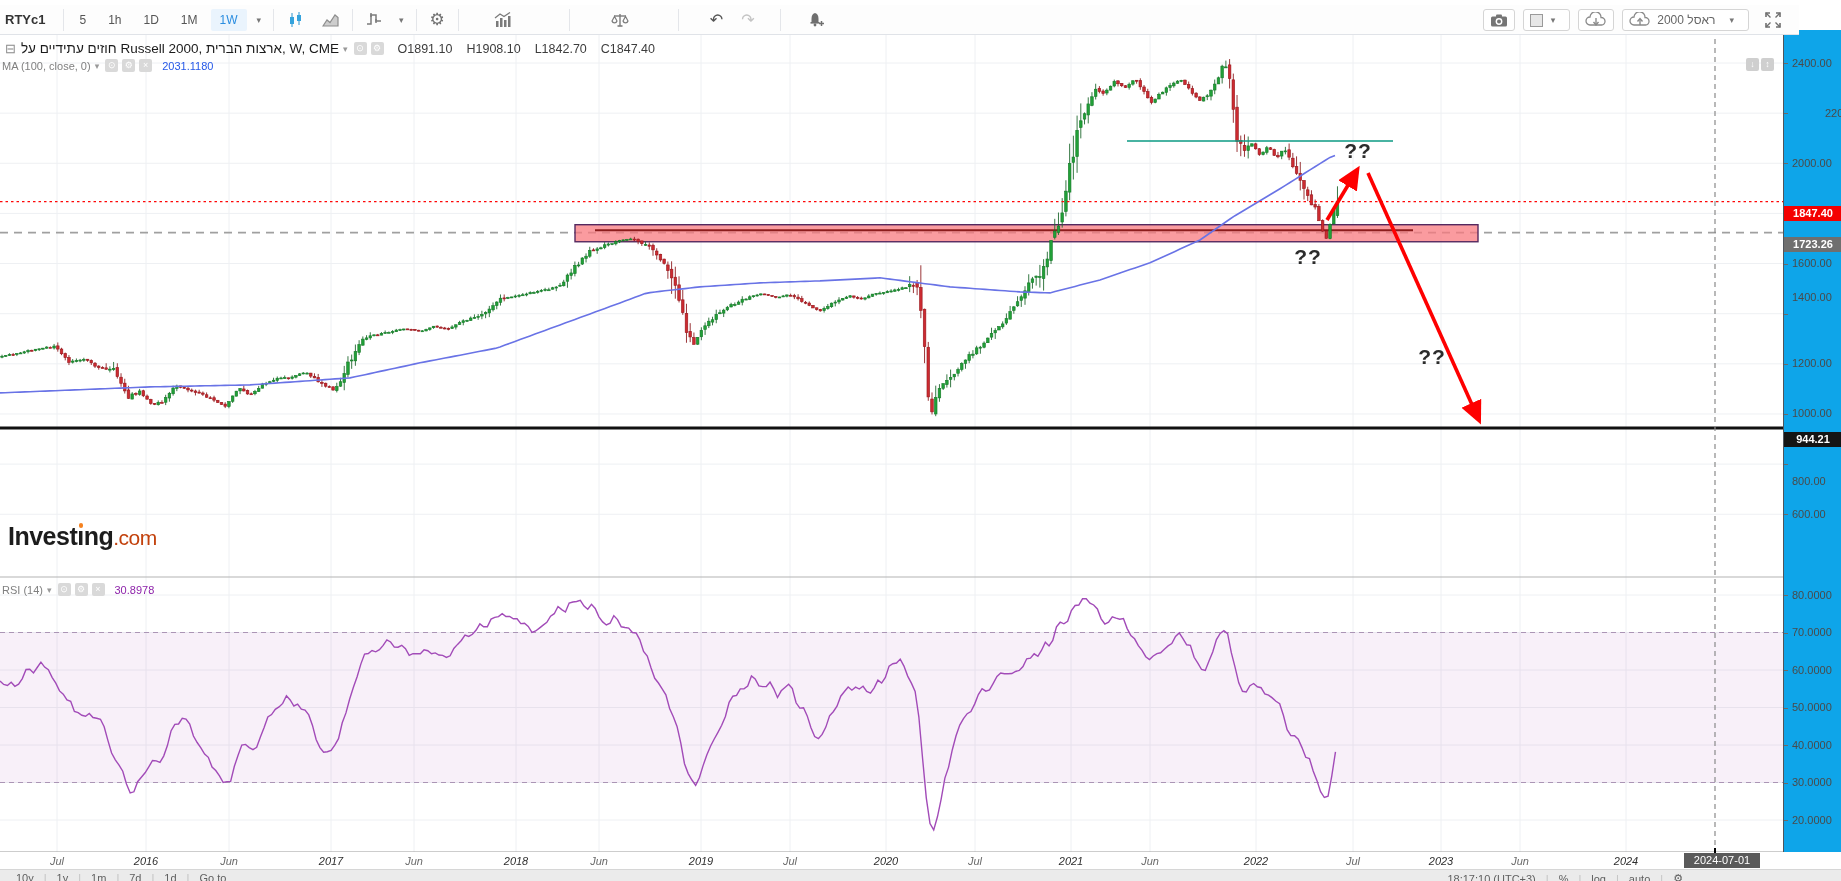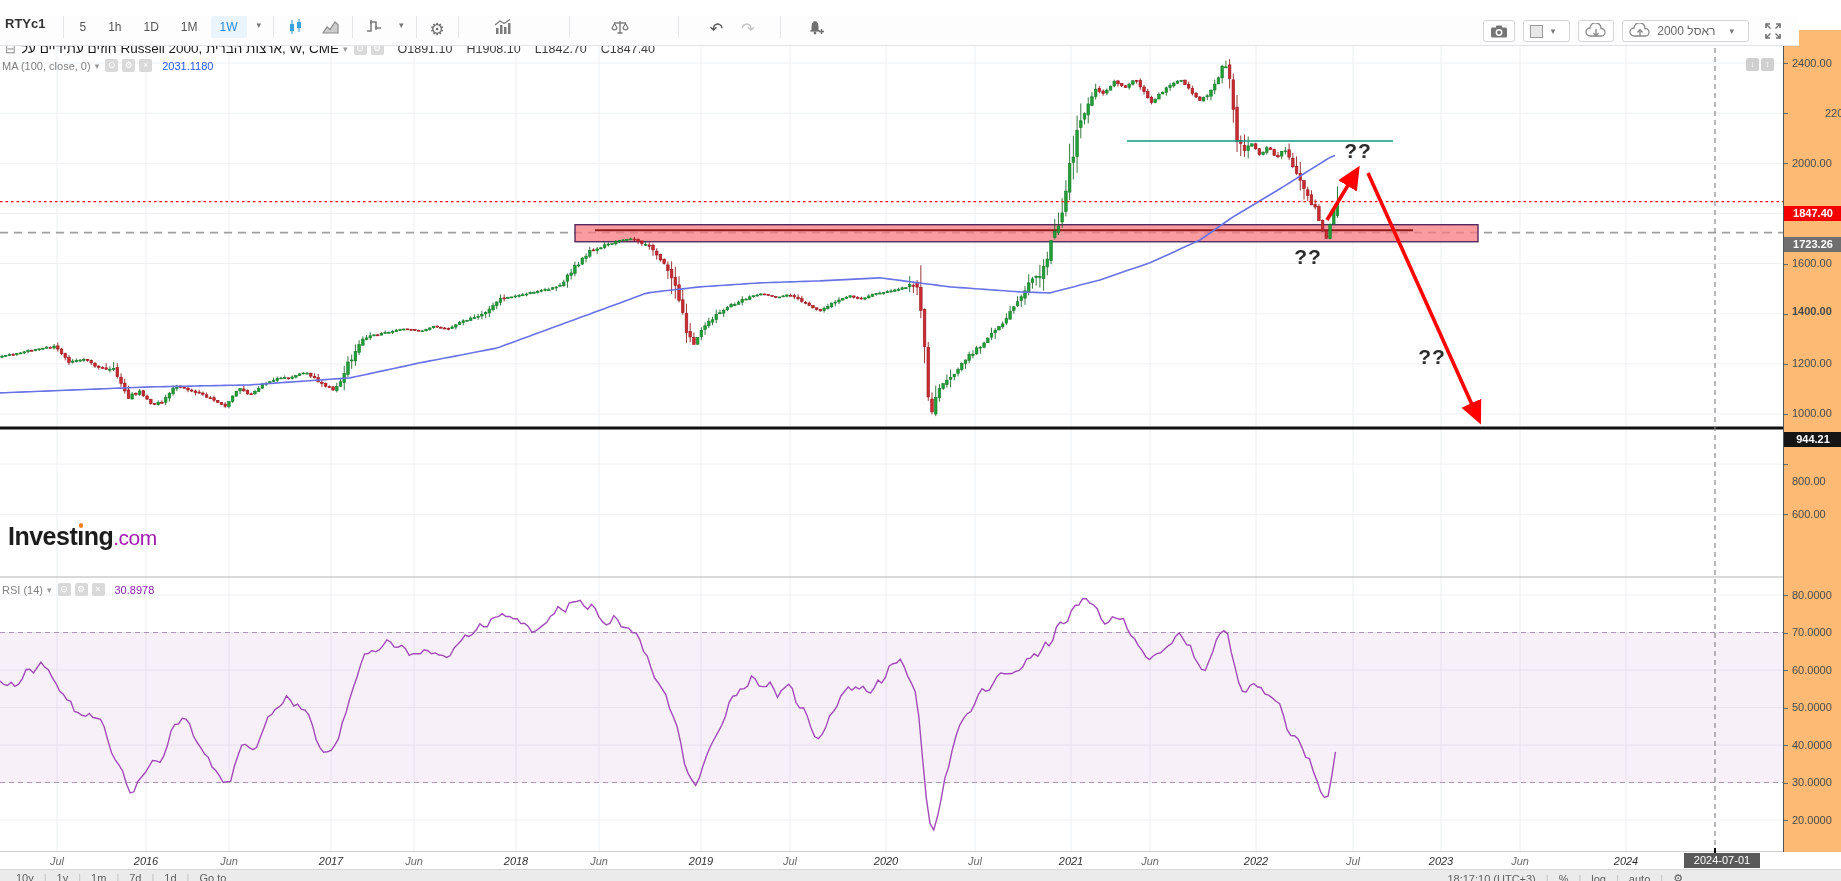--- a/index.html
+++ b/index.html
@@ -4,23 +4,23 @@
 <style>
   * { margin:0; padding:0; box-sizing:border-box; }
   html,body { background:#fff; }
   #app {
     position:relative; width:1841px; height:881px; overflow:hidden;
     font-family:"Liberation Sans", sans-serif; background:#fff; color:#333;
   }
 
   
   #top-toolbar {
-    position:absolute; left:0; top:16px; width:1799px; height:30px;
+    position:absolute; left:0; top:5px; width:1799px; height:30px;
     background:#fdfdfd; border-bottom:1px solid #e0e3e8; z-index:30;
-    display:flex; align-items:flex-start;
+    display:flex; align-items:center;
   }
   .tb-sep { width:1px; height:22px; background:#e4e6ea; margin:0 4px; }
   .tb-sym { font-size:13px; font-weight:bold; color:#333; padding:0 14px 0 5px; }
   .tb-int {
     font-size:12px; color:#555; padding:4px 9px; margin:0 2px; border-radius:2px; cursor:pointer;
   }
   .tb-int.active { color:#2a8de0; background:#eaf4fd; }
   .tb-caret { font-size:9px; color:#777; padding:4px 8px; cursor:pointer; }
   .tb-btn { padding:3px 9px; cursor:pointer; display:flex; align-items:center; color:#777; }
   .tb-glyph { font-size:15px; color:#727272; }
@@ -46,26 +46,26 @@
   }
   .ohlc { margin-left:12px; display:flex; gap:14px; font-size:12.5px; color:#3d3d3d; }
   #ma-value  { color:#2558e8; margin-left:8px; }
   #rsi-value { color:#8e24aa; margin-left:8px; }
 
   
   #watermark { position:absolute; left:8px; top:522px; z-index:5; font-size:25px; letter-spacing:-0.5px; }
   #watermark .brand { font-weight:bold; color:#1c1c1c; }
   #watermark .dot-i { position:relative; font-weight:bold; color:#1c1c1c; }
   #watermark .tittle { position:absolute; left:1.5px; top:1px; width:4.5px; height:4.5px; border-radius:50%; background:#f58220; }
-  #watermark .com { color:#a21caf; font-weight:normal; font-size:21px; }
+  #watermark .com { color:#c2410c; font-weight:normal; font-size:21px; }
 
   
   #price-axis {
     position:absolute; left:1783px; top:30px; width:58px; height:822px;
-    background:#fdba74; border-left:1px solid #50555c; z-index:15;
+    background:#0ea5e9; border-left:1px solid #50555c; z-index:15;
   }
   .axis-label { position:absolute; left:8px; font-size:11px; color:#4a4a4a; }
   .axis-tick { position:absolute; left:0; width:4px; height:1px; background:#6a6a6a; }
   .axis-badge {
     position:absolute; left:0; width:58px; height:15px; color:#fff; font-size:11px;
     font-weight:bold; text-align:center; line-height:15px; z-index:3;margin-top:12px;
   }
   #time-axis {
     position:absolute; left:0; top:852px; width:1841px; height:17px; background:#fff; z-index:15;
   }
@@ -1053,21 +1053,21 @@
       <div class="axis-label" style="top: 26.5px;">2400.00</div>
       <div class="axis-tick" style="top: 83.14px;"></div>
       <div class="axis-label" style="top: 76.64px; margin-left: 33px;">2200.00</div>
       <div class="axis-tick" style="top: 133.28px;"></div>
       <div class="axis-label" style="top: 126.78px; text-align: center;">2000.00</div>
       <div class="axis-tick" style="top: 183.42px;"></div>
       <div class="axis-label" style="top: 176.92px;">2100.00</div>
       <div class="axis-tick" style="top: 233.56px;"></div>
       <div class="axis-label" style="top: 227.06px;">1600.00</div>
       <div class="axis-tick" style="top: 283.7px;"></div>
-      <div class="axis-label" style="top: 275px; font-weight: bold;">1400.00</div>
+      <div class="axis-label" style="top: 261px;">1400.00</div>
       <div class="axis-tick" style="top: 333.84px;"></div>
       <div class="axis-label" style="top: 327.34px;">1200.00</div>
       <div class="axis-tick" style="top: 383.98px;"></div>
       <div class="axis-label" style="top: 377.48px;">1000.00</div>
       <div class="axis-tick" style="top: 434.12px;"></div>
       <div class="axis-label" style="top: 445px;">800.00</div>
       <div class="axis-tick" style="top: 484.26px;"></div>
       <div class="axis-label" style="top: 477.76px;">600.00</div>
       <div class="axis-tick" style="top: 565px;"></div>
       <div class="axis-label" style="top: 558.5px;">80.0000</div>

